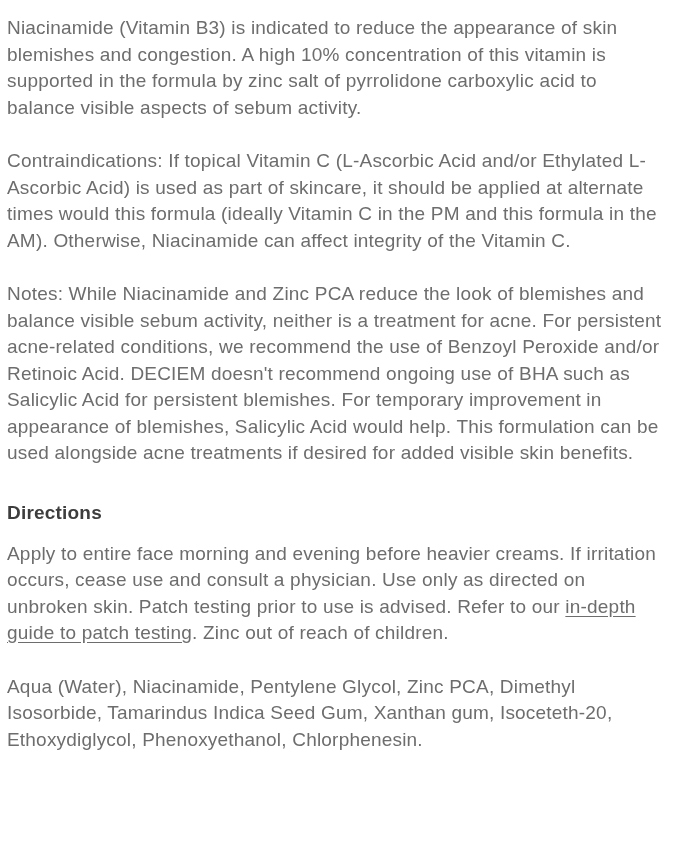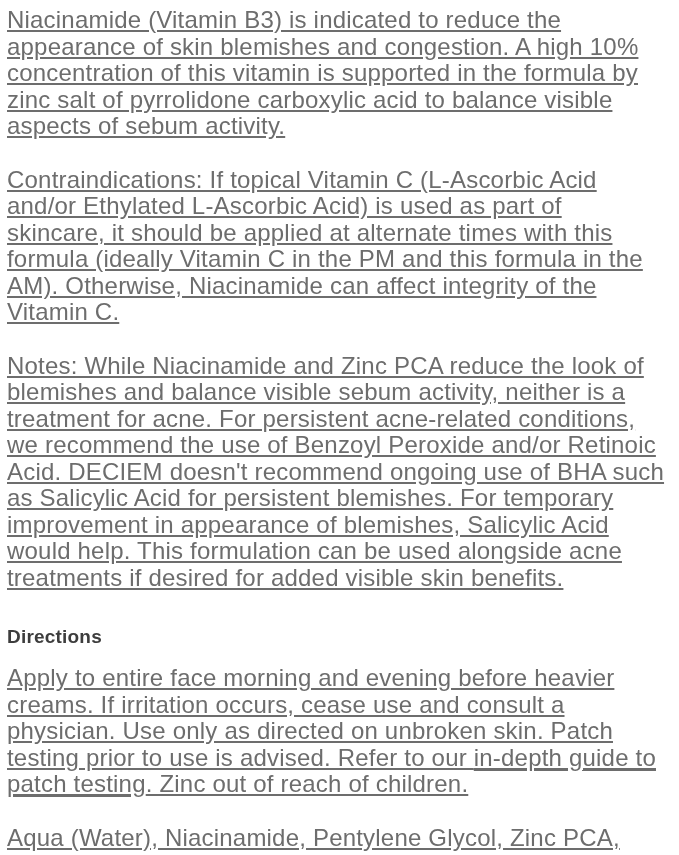--- a/index.html
+++ b/index.html
@@ -14,26 +14,25 @@
     -webkit-font-smoothing: antialiased;
   }
   .doc {
     box-sizing: border-box;
     width: 679px;
     min-height: 855px;
     padding: 7px 14px 10px 7px;
     background: #ffffff;
   }
   .para {
-    font-size: 24px;
+    font-size: 19px;
     line-height: 26.5px;
     letter-spacing: 0.2px;
-    margin: 0 0 27px 0;
+    margin: 8px 0 27px 0;
     color: #6d6d6d;
-    text-decoration: underline;
   }
   .heading {
     font-size: 19px;
     line-height: 24px;
     letter-spacing: 0.2px;
     font-weight: bold;
     color: #3d3d3d;
     margin: 36px 0 16px 0;
   }
   .heading.first-heading {
@@ -46,21 +45,21 @@
     cursor: pointer;
   }
 </style>
 </head>
 <body>
 
 <div class="doc">
 
   <p class="para">Niacinamide (Vitamin B3) is indicated to reduce the appearance of skin blemishes and congestion. A high 10% concentration of this vitamin is supported in the formula by zinc salt of pyrrolidone carboxylic acid to balance visible aspects of sebum activity.</p>
 
-  <p class="para">Contraindications: If topical Vitamin C (L-Ascorbic Acid and/or Ethylated L-Ascorbic Acid) is used as part of skincare, it should be applied at alternate times with this formula (ideally Vitamin C in the PM and this formula in the AM). Otherwise, Niacinamide can affect integrity of the Vitamin C.</p>
+  <p class="para">Contraindications: If topical Vitamin C (L-Ascorbic Acid and/or Ethylated L-Ascorbic Acid) is used as part of skincare, it should be applied at alternate times would this formula (ideally Vitamin C in the PM and this formula in the AM). Otherwise, Niacinamide can affect integrity of the Vitamin C.</p>
 
   <p class="para">Notes: While Niacinamide and Zinc PCA reduce the look of blemishes and balance visible sebum activity, neither is a treatment for acne. For persistent acne-related conditions, we recommend the use of Benzoyl Peroxide and/or Retinoic Acid. DECIEM doesn't recommend ongoing use of BHA such as Salicylic Acid for persistent blemishes. For temporary improvement in appearance of blemishes, Salicylic Acid would help. This formulation can be used alongside acne treatments if desired for added visible skin benefits.</p>
 
 
   <h3 class="heading first-heading">Directions</h3>
 
   <p class="para"><span>Apply to entire face morning and evening before heavier creams. If irritation occurs, cease use and consult a physician. Use only as directed on unbroken skin. Patch testing prior to use is advised. Refer to our </span><a class="inline-link">in-depth guide to patch testing</a><span>. Zinc out of reach of children.</span></p>
 
 
   <p class="para">Aqua (Water), Niacinamide, Pentylene Glycol, Zinc PCA, Dimethyl Isosorbide, Tamarindus Indica Seed Gum, Xanthan gum, Isoceteth-20, Ethoxydiglycol, Phenoxyethanol, Chlorphenesin.</p>

